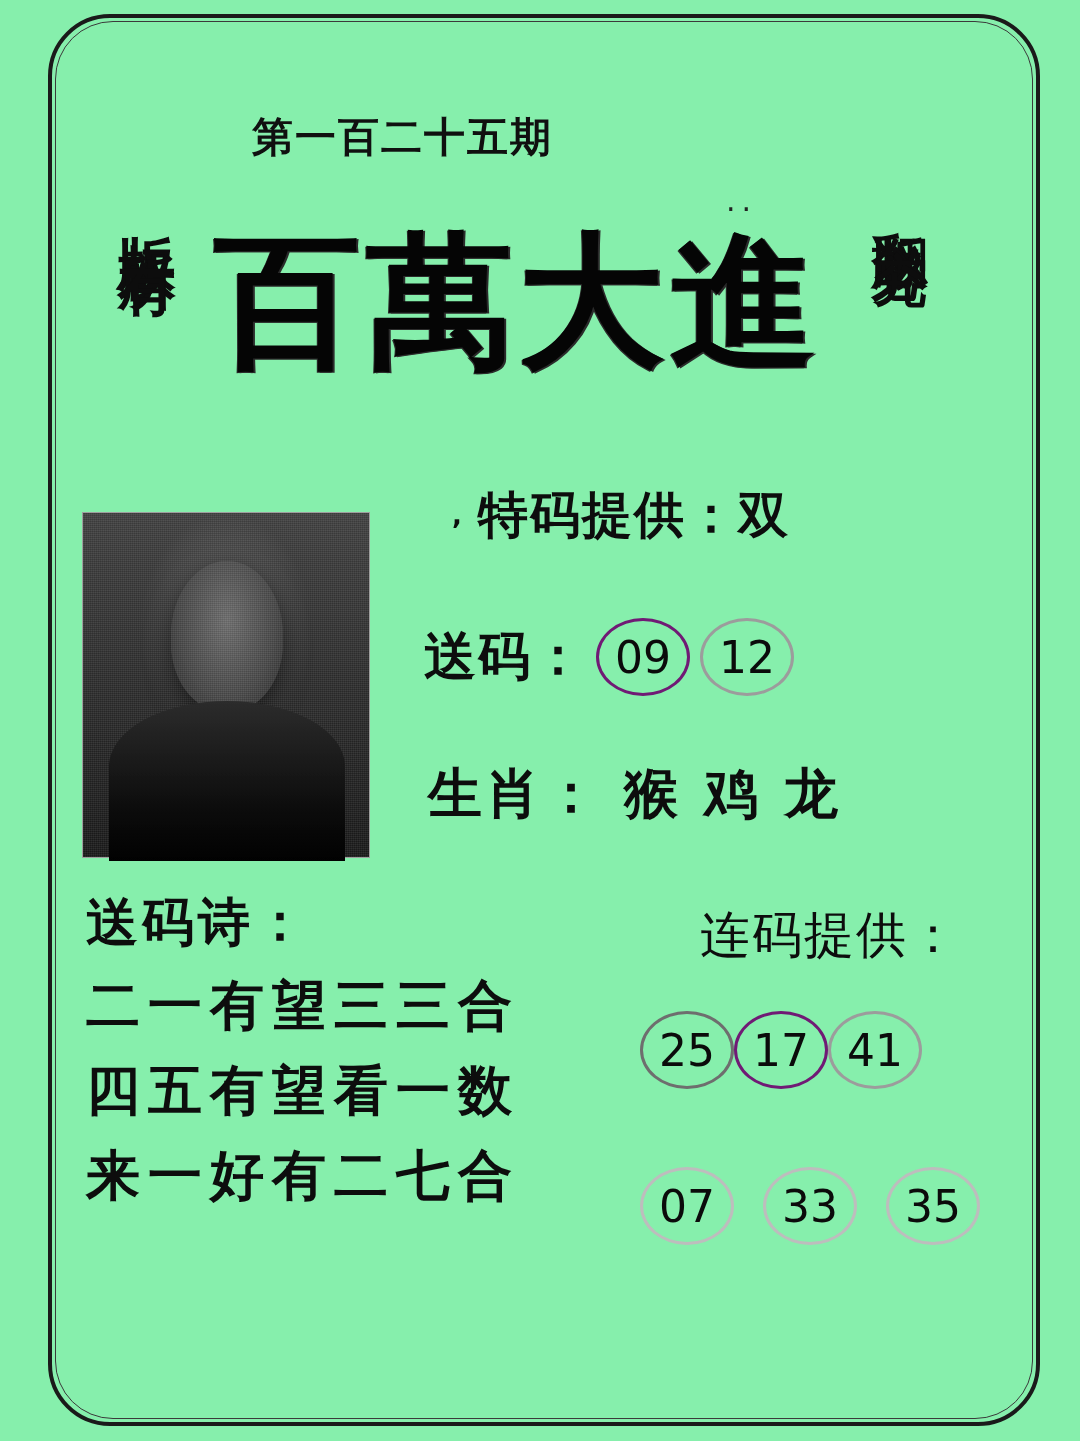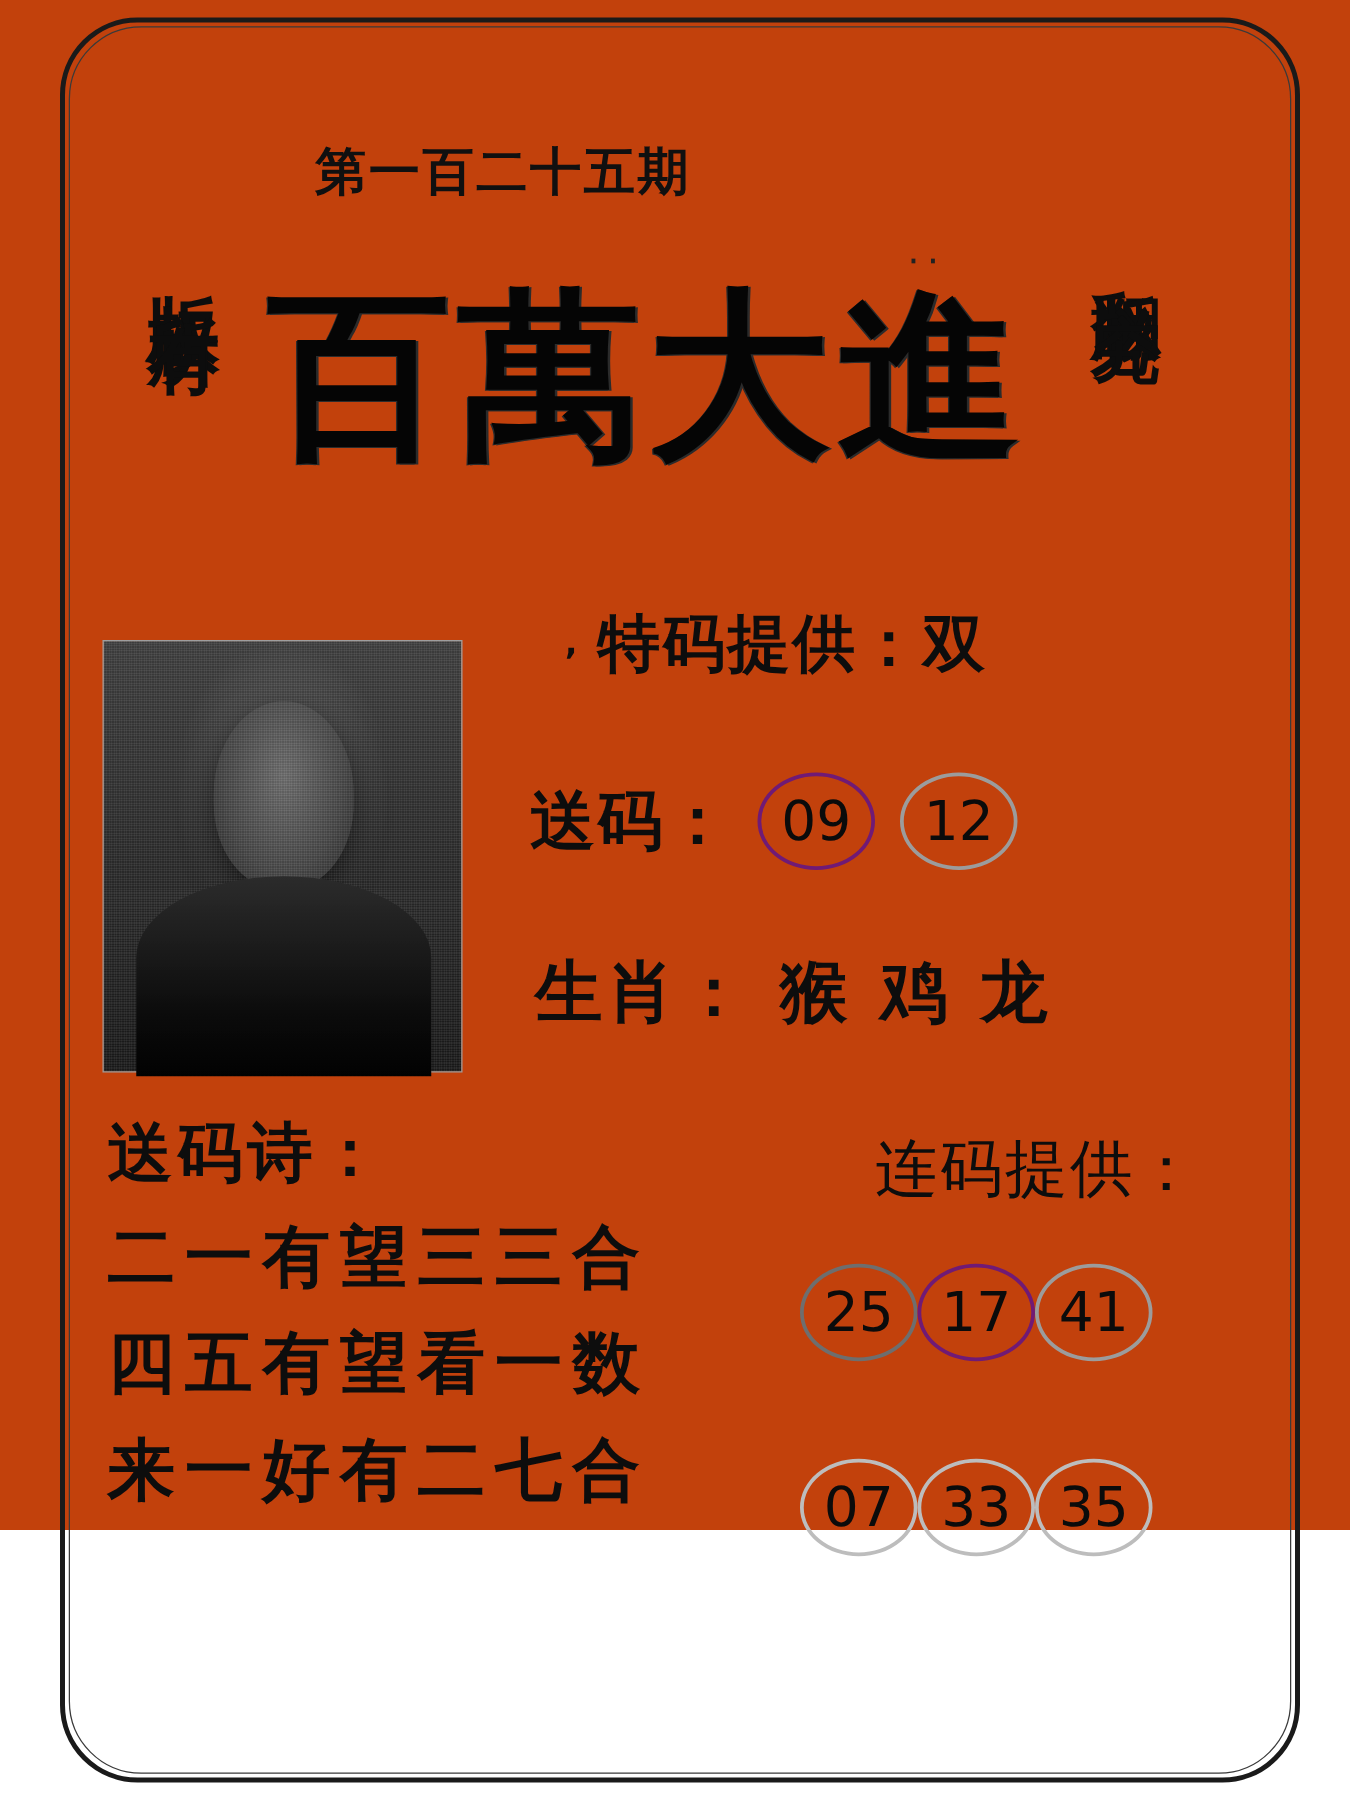--- a/index.html
+++ b/index.html
@@ -11,22 +11,22 @@
     width: 1080px;
     height: 1441px;
     font-family: "DejaVu Sans", sans-serif;
     color: #111111;
     overflow: hidden;
   }
 
   .page {
     position: relative;
     width: 1080px;
-    height: 1224px;
-    background: #c2410c;
+    height: 1441px;
+    background: #86efac;
   }
 
   
   .card-frame {
     position: absolute;
     left: 48px;
     top: 14px;
     width: 992px;
     height: 1412px;
     border: 4px solid #1a1a1a;
@@ -168,21 +168,21 @@
     pointer-events: none;
   }
 
   
   .send-row {
     position: absolute;
     left: 424px;
     top: 618px;
     display: flex;
     align-items: center;
-    gap: 14px;
+    gap: 4px;
     text-align: right;
   }
   .send-row .lbl {
     font-size: 52px;
     font-weight: 700;
     letter-spacing: 2px;
     color: #0d0d0d;
   }
   .ball {
     width: 94px;
@@ -250,21 +250,21 @@
     letter-spacing: 2px;
     color: #0d0d0d;
     text-align: center;
   }
   .lianma-row {
     display: flex;
     justify-content: flex-start;
     align-items: center;
     margin-top: 42px;
   }
-  .lianma-row.second { margin-top: 78px; }
+  .lianma-row.second { margin-top: 78px; gap: 29px; }
   .lianma-row .ball { margin-left: 0; }
 
   
   .footer {
     position: absolute;
     left: 168px;
     top: 1288px;
     font-size: 60px;
     font-weight: 700;
     letter-spacing: 4px;

